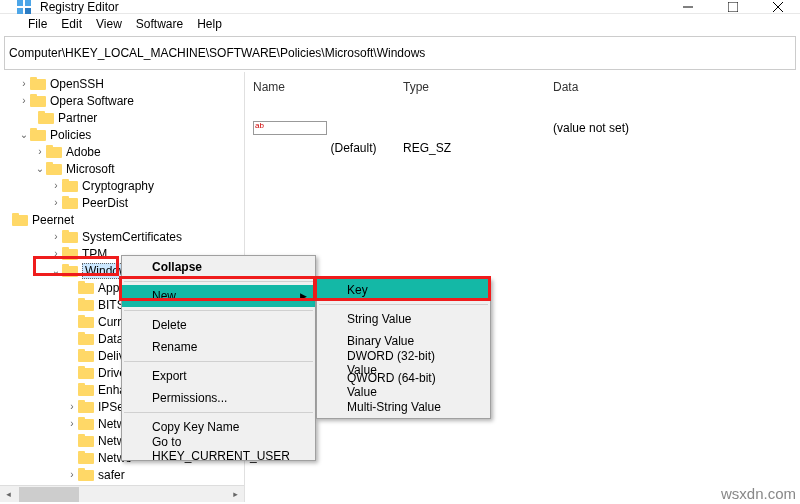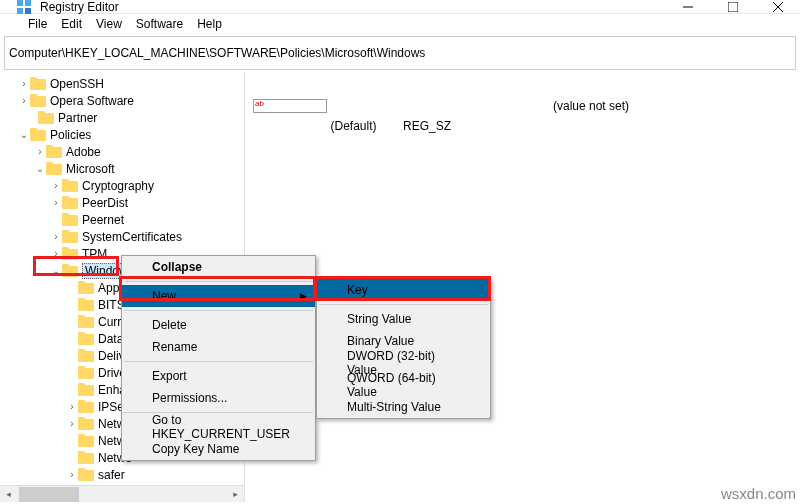--- a/index.html
+++ b/index.html
@@ -28,21 +28,21 @@
 .list-header span:nth-child(3) { width: 150px; }
 .list-row { display: flex; padding: 3px 0; align-items: center; }
 .list-row span:nth-child(1) { width: 150px; display: flex; align-items: center; }
 .list-row span:nth-child(2) { width: 150px; margin-top: 40px; }
 .list-row span:nth-child(3) { width: 150px; }
 .abicon { width: 14px; height: 14px; background: #fff; border: 1px solid #999; margin-right: 4px; position: relative; }
 .abicon::before { content: 'ab'; font-size: 8px; color: #c00; position: absolute; top: -1px; left: 1px; }
 .ctx { position: absolute; background: #f0f0f0; border: 1px solid #a0a0a0; box-shadow: 2px 2px 4px rgba(0,0,0,0.3); }
 .ctx-item { height: 22px; display: flex; align-items: center; padding: 0 30px 0 30px; }
 .ctx-sep { height: 1px; background: #d0d0d0; margin: 3px 2px; }
-.ctx-hover { background: #0369a1; }
+.ctx-hover { background: #14b8a6; }
 .ctx1 { left: 121px; top: 255px; width: 195px; }
 .ctx2 { left: 316px; top: 278px; width: 175px; }
 .subarrow { position: absolute; right: 8px; font-size: 9px; }
 .scrollbar-h { position: absolute; bottom: 0; left: 0; right: 0; height: 17px; background: #f0f0f0; border-top: 1px solid #ddd; display: flex; align-items: center; }
 .scroll-btn { width: 17px; height: 17px; display: flex; align-items: center; justify-content: center; color: #666; font-size: 9px; }
 .scroll-thumb { height: 15px; background: #cdcdcd; }
 .watermark { position: absolute; right: 4px; bottom: 2px; font-size: 15px; color: #888; }
 </style>
 </head>
 <body>
@@ -147,21 +147,21 @@
           <span>Cryptography</span>
         </div>
       <div class="tree-row" style="padding-left:50px">
           <span class="chev">›</span>
           <svg class="folder-icon">
             <rect width="16" height="11" y="2" fill="#ffd867" rx="1"></rect>
             <rect width="7" height="3" fill="#ffd867" rx="1"></rect>
           </svg>
           <span>PeerDist</span>
         </div>
-      <div class="tree-row" style="padding-left:50px">
+      <div class="tree-row" style="">
           <span class="chev"></span>
           <svg class="folder-icon">
             <rect width="16" height="11" y="2" fill="#ffd867" rx="1"></rect>
             <rect width="7" height="3" fill="#ffd867" rx="1"></rect>
           </svg>
           <span>Peernet</span>
         </div>
       <div class="tree-row" style="padding-left:50px">
           <span class="chev">›</span>
           <svg class="folder-icon">
@@ -294,20 +294,25 @@
     </div>
     <div class="scrollbar-h">
       <div class="scroll-btn">◂</div>
       <div class="scroll-thumb" style="width:60px;margin-left:2px"></div>
       <div style="flex:1"></div>
       <div class="scroll-btn">▸</div>
     </div>
   </div>
 
   <div class="list">
+    <div class="list-header">
+      <span>Name</span>
+      <span>Type</span>
+      <span>Data</span>
+    </div>
     <div class="list-row">
       <span>
           <span class="abicon"></span>
           <span>(Default)</span>
         </span>
       <span>REG_SZ</span>
       <span>(value not set)</span>
     </div>
   </div>
 </div>
@@ -332,24 +337,24 @@
     </div>
   <div class="ctx-sep"></div>
   <div class="ctx-item">
       <span>Export</span>
     </div>
   <div class="ctx-item">
       <span>Permissions...</span>
     </div>
   <div class="ctx-sep"></div>
   <div class="ctx-item">
+      <span>Copy Key Name</span>
+    </div>
+  <div class="ctx-item">
       <span>Go to HKEY_CURRENT_USER</span>
-    </div>
-  <div class="ctx-item">
-      <span>Copy Key Name</span>
     </div>
 </div>
 
 <div class="redbox" style="left:119px;top:276px;width:197px;height:25px"></div>
 
 <div class="ctx ctx2">
   <div class="ctx-item ctx-hover">
       <span>Key</span>
     </div>
   <div class="ctx-sep"></div>

